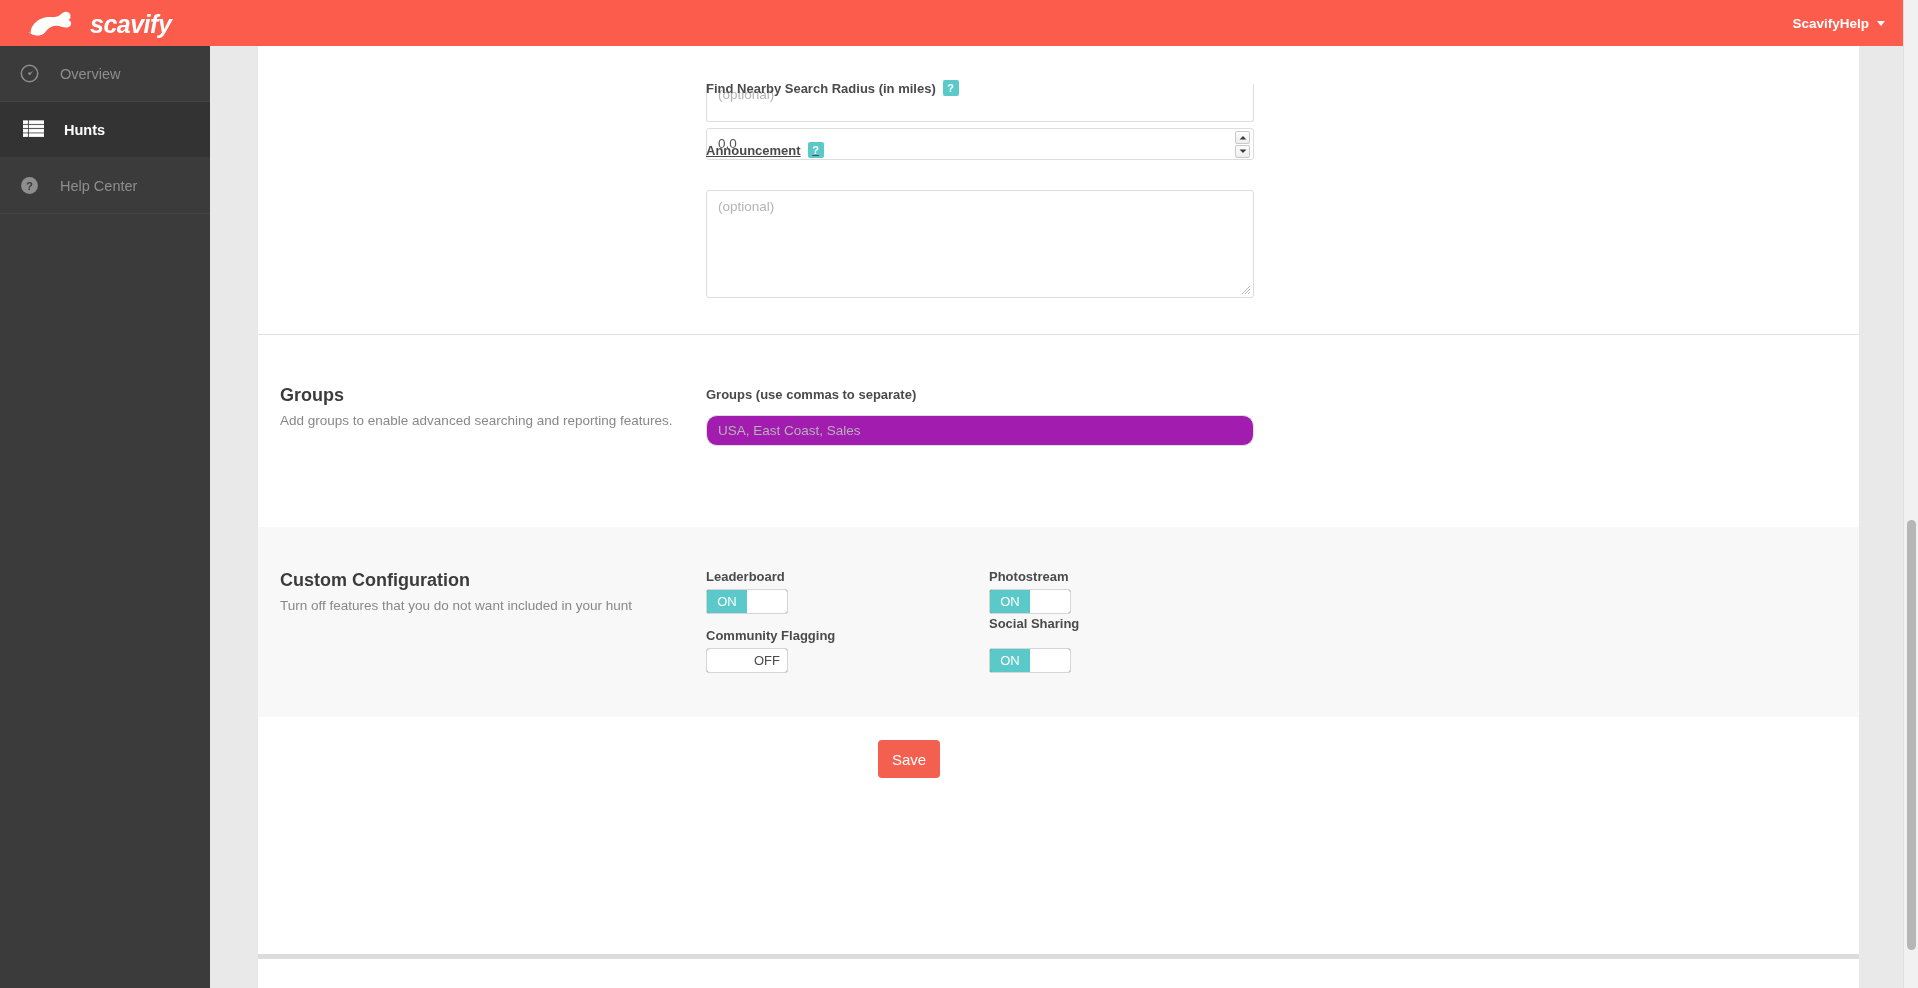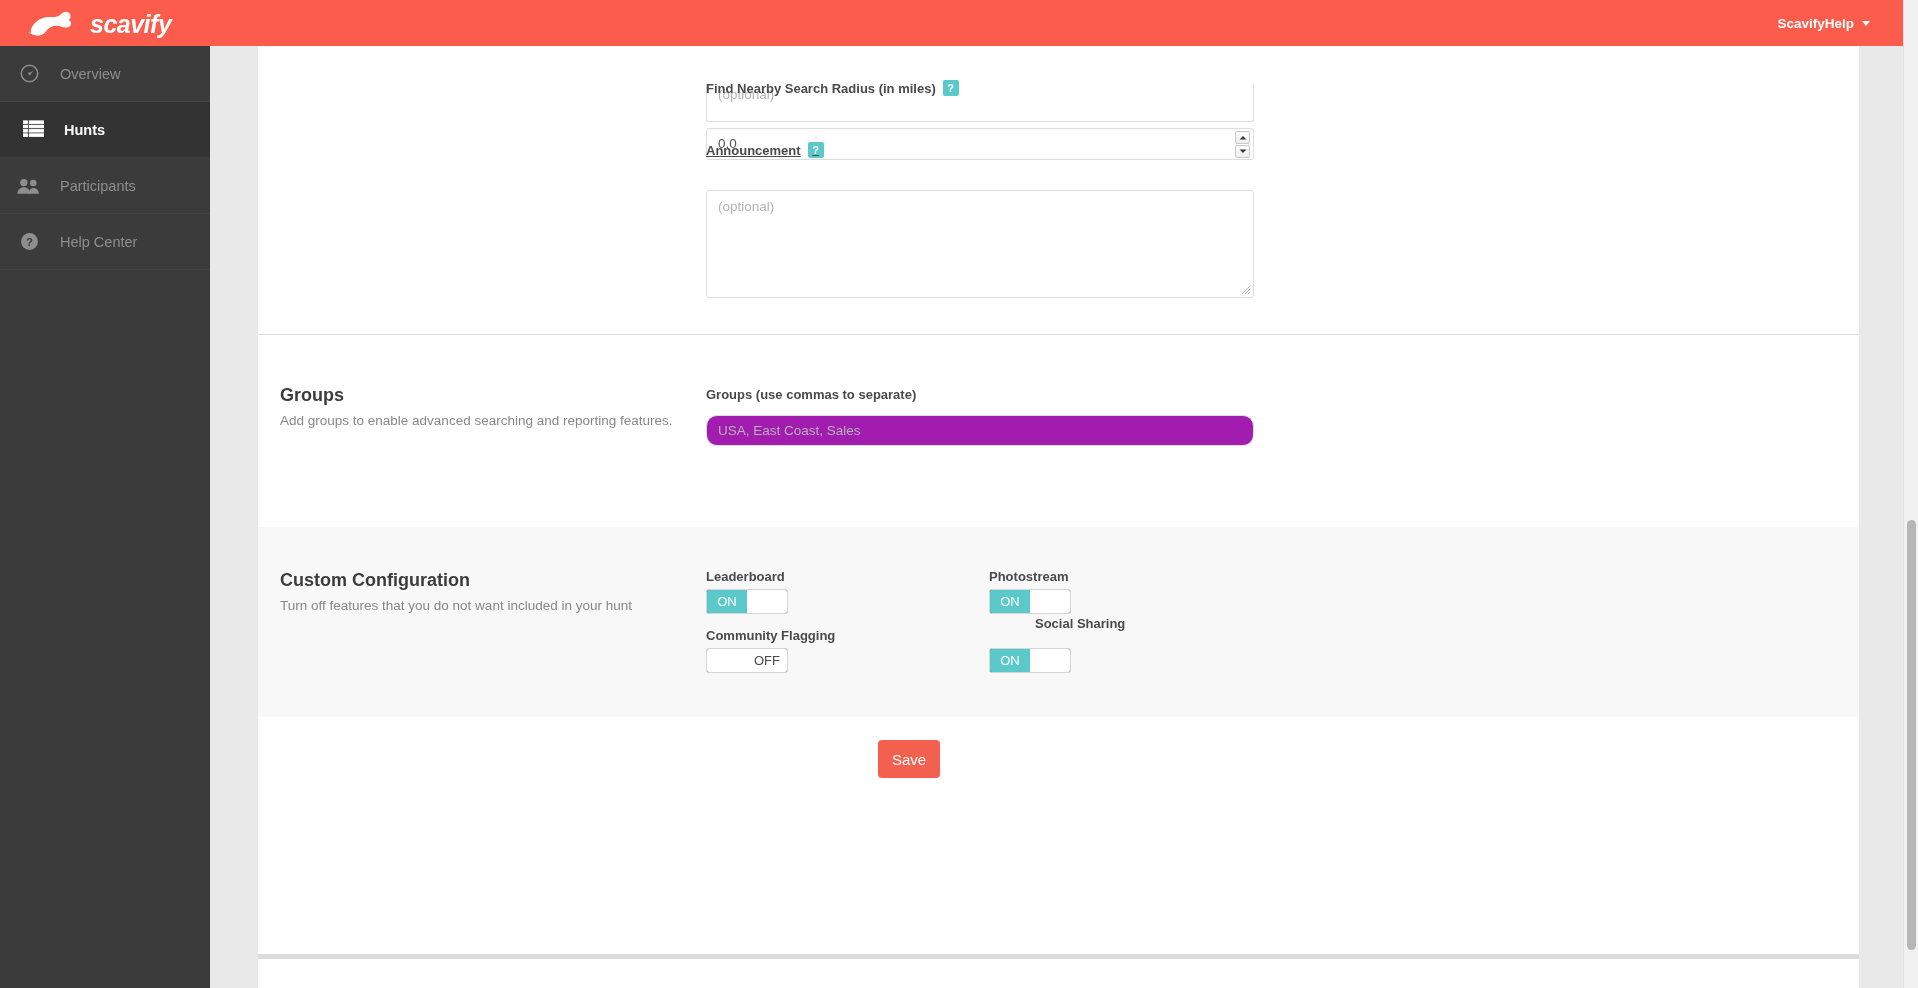--- a/index.html
+++ b/index.html
@@ -26,21 +26,21 @@
   .brand-mark { width: 58px; height: 30px; display:block; }
   .brand-word {
     color: #ffffff;
     font-size: 25px;
     font-style: italic;
     font-weight: bold;
     letter-spacing: -0.5px;
     line-height: 30px;
   }
   .user-menu {
-    position: absolute; right: 33px; top: 0;
+    position: absolute; right: 18px; top: 0;
     height: 46px;
     display: flex; align-items: center; gap: 8px;
     color: #ffffff; font-size: 13.5px; font-weight: bold;
     cursor: pointer;
     text-align: right;
   }
   .caret {
     width: 0; height: 0;
     border-left: 4.5px solid transparent;
     border-right: 4.5px solid transparent;
@@ -306,31 +306,20 @@
         <rect x="7" y="6" width="17" height="3" fill="#ffffff"></rect>
         <rect x="0" y="11" width="5" height="3" fill="#ffffff"></rect>
         <rect x="7" y="11" width="17" height="3" fill="#ffffff"></rect>
         <rect x="0" y="16" width="5" height="3" fill="#ffffff"></rect>
         <rect x="7" y="16" width="17" height="3" fill="#ffffff"></rect>
       </svg>
     </span>
     <span>Hunts</span>
   </div>
 
-  <div class="nav-item">
-    <span class="nav-ico">
-      <svg width="24" height="18" viewBox="0 0 28 20">
-        <circle cx="8" cy="6" r="4.3" fill="#8e8e8e"></circle>
-        <circle cx="19" cy="6.6" r="3.8" fill="#8e8e8e"></circle>
-        <path fill="#8e8e8e" d="M0.5 19c0-4.6 3.4-7.6 7.5-7.6S15.5 14.4 15.5 19z"></path>
-        <path fill="#8e8e8e" d="M13.5 19c0-4.2 2.6-6.8 5.8-6.8S25.5 14.8 25.5 19z"></path>
-      </svg>
-    </span>
-    <span>Participants</span>
-  </div>
 
 
 
   <div class="nav-item">
     <span class="nav-ico">
       <svg width="21" height="21" viewBox="0 0 24 24">
         <circle cx="12" cy="12" r="9.6" fill="#8e8e8e"></circle>
         <text x="12" y="17" text-anchor="middle" font-size="13" font-weight="bold" fill="#3b3b3b" font-family="Liberation Sans, sans-serif">?</text>
       </svg>
     </span>
@@ -407,21 +396,21 @@
           <span class="seg seg-on">ON</span>
           <span class="seg seg-off">OFF</span>
         </div>
 
         <div class="toggle-label" style="left:448px; top:101px;">Community Flagging</div>
         <div class="toggle off" style="left:448px; top:121px;">
           <span class="seg seg-on">ON</span>
           <span class="seg seg-off">OFF</span>
         </div>
 
-        <div class="toggle-label" style="left:731px; top:89px;margin-left:46px;">Social Sharing</div>
+        <div class="toggle-label" style="left:731px; top:89px;">Social Sharing</div>
         <div class="toggle on" style="left:731px; top:121px;">
           <span class="seg seg-on">ON</span>
           <span class="seg seg-off">OFF</span>
         </div>
       </div>
 
       <button class="save-btn">Save</button>
 
     </div>
   </div>

